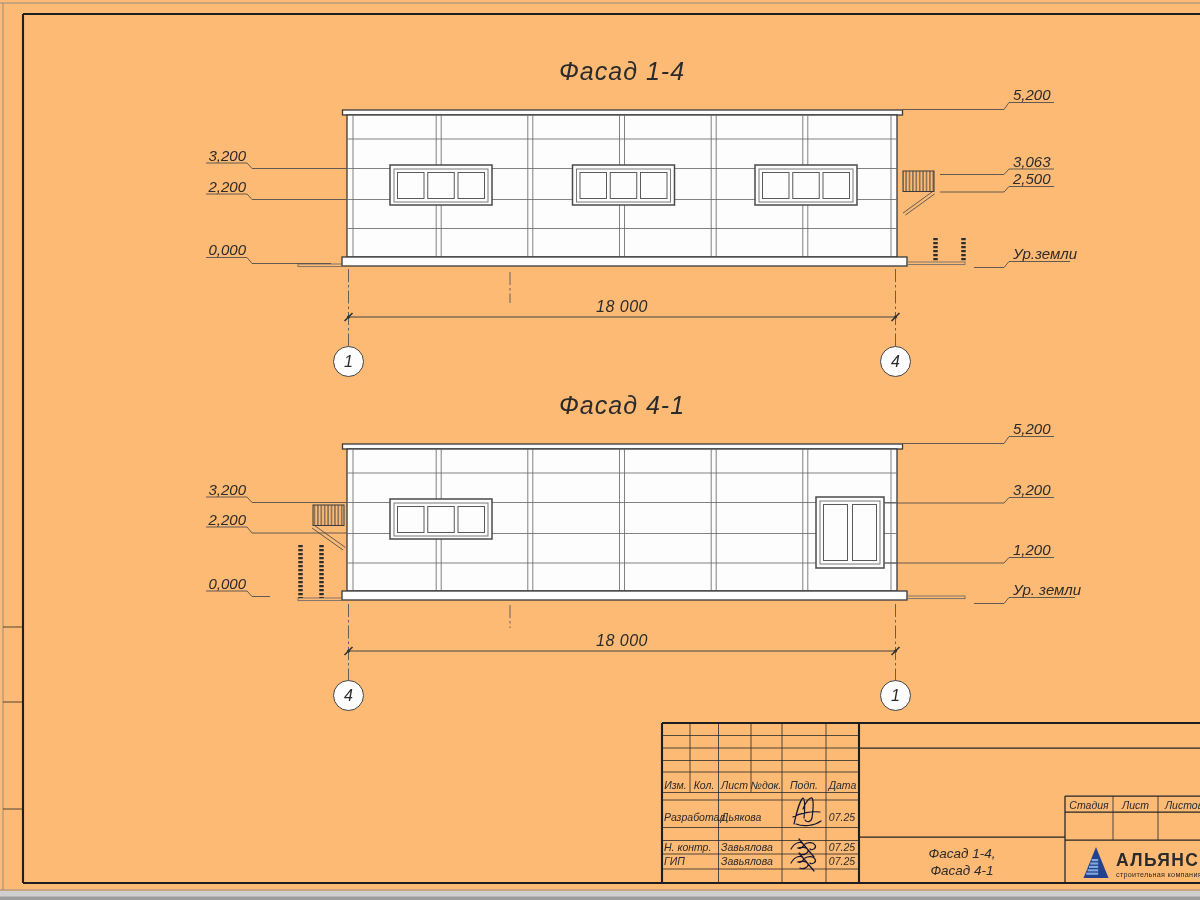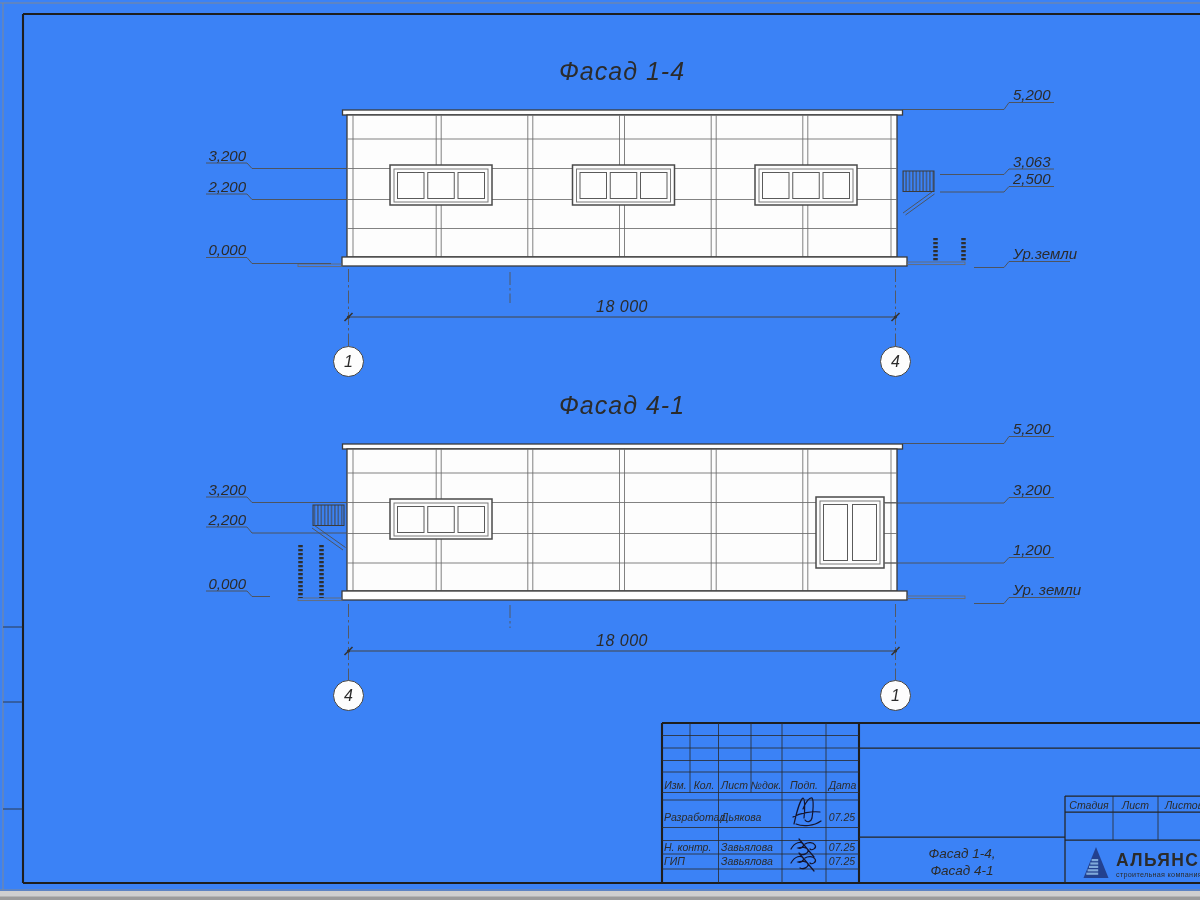--- a/index.html
+++ b/index.html
@@ -1,16 +1,16 @@
 <!DOCTYPE html>
 <html><head>
 <meta charset="utf-8">
 <style>
   html,body{margin:0;padding:0;background:#9b9b9b;}
-  .page{position:relative;width:1200px;height:900px;background:#3b82f6;overflow:hidden;
+  .page{position:relative;width:1200px;height:900px;background:#fdba74;overflow:hidden;
         font-family:"Liberation Sans",sans-serif;}
   svg{display:block;}
   text{font-family:"Liberation Sans",sans-serif;font-style:italic;fill:#2b2b2b;}
   .t-title{font-size:25px;letter-spacing:1px;}
   .t-level{font-size:15px;}
   .t-dim{font-size:16px;letter-spacing:.5px;}
   .t-axis{font-size:16px;}
   .t-tb{font-size:10.5px;}
   .t-tbh{font-size:10.5px;}
   .t-docname{font-size:13.5px;}

